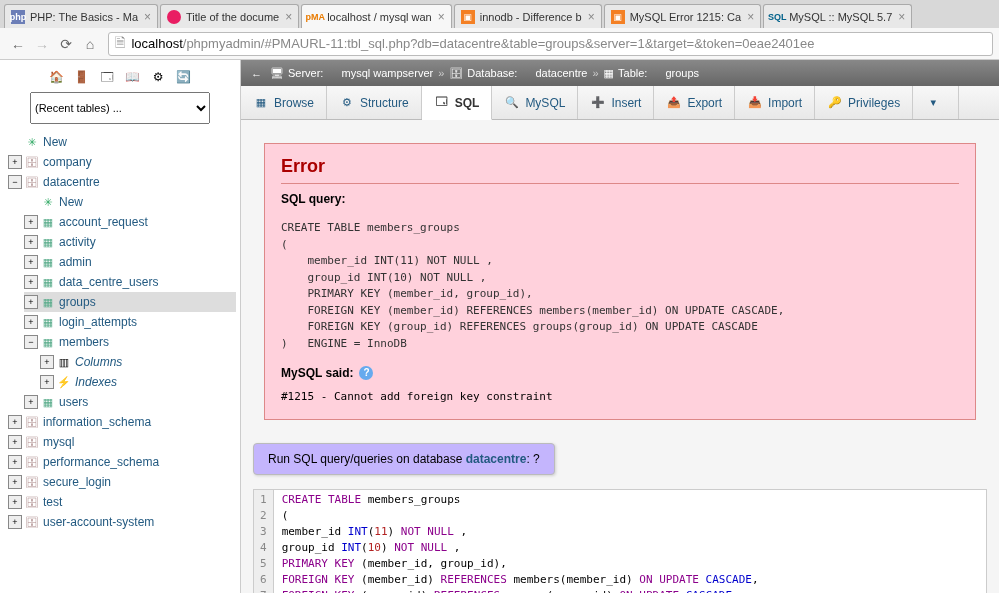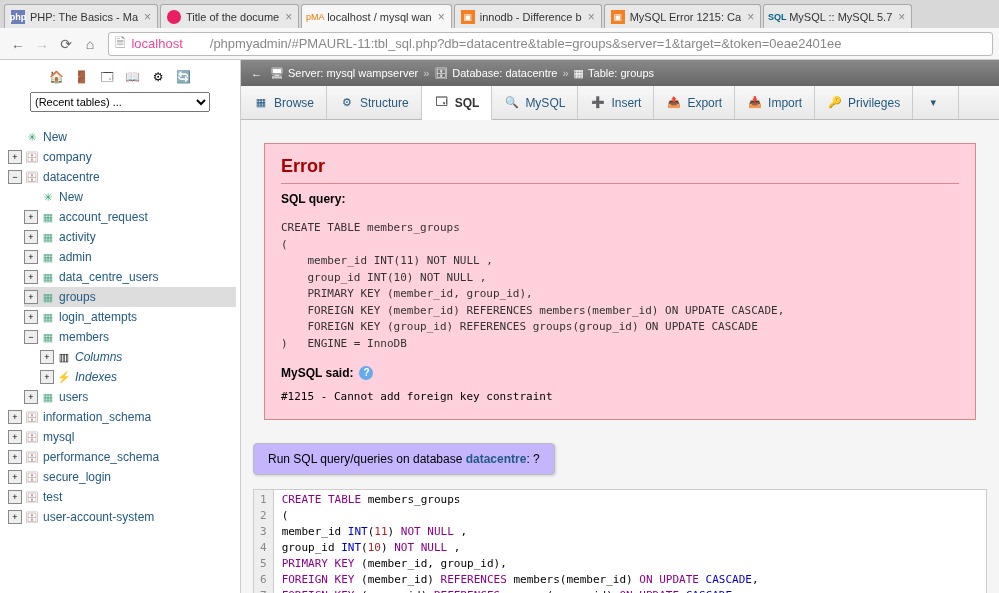--- a/index.html
+++ b/index.html
@@ -6,64 +6,64 @@
 body { font-family: sans-serif; font-size: 12px; background: #fff; width: 999px; height: 593px; overflow: hidden; }
 
 
 .chrome-tabs { height: 28px; background: #d8d8d8; display: flex; align-items: flex-end; padding-left: 4px; }
 .tab { height: 24px; background: #e8e8e8; border: 1px solid #aaa; border-bottom: none; border-radius: 3px 3px 0 0; margin-right: 2px; padding: 2px 6px; display: flex; align-items: center; font-size: 11px; color: #333; max-width: 165px; overflow: hidden; white-space: nowrap; cursor: pointer; }
 .tab.active { background: #f7f7f7; }
 .tab .favicon { width: 14px; height: 14px; margin-right: 5px; flex-shrink: 0; display: inline-flex; align-items: center; justify-content: center; font-size: 9px; }
 .tab .tab-close { margin-left: 6px; color: #888; font-size: 12px; }
 .fav-php { background: #6c7eb7; color: #fff; font-weight: bold; font-size: 6px; }
 .fav-pink { background: #e91e63; border-radius: 50%; }
-.fav-pma { color: #e97b00; font-weight: normal; font-size: 8px; }
+.fav-pma { color: #e97b00; font-weight: bold; font-size: 8px; }
 .fav-so { background: #f48024; color: #fff; font-size: 8px; }
 .fav-mysql { color: #00618a; font-size: 7px; font-weight: bold; }
 
 .chrome-toolbar { height: 32px; background: #f7f7f7; border-bottom: 1px solid #ccc; display: flex; align-items: center; padding: 0 6px; }
 .nav-btn { width: 24px; height: 24px; display: flex; align-items: center; justify-content: center; color: #666; font-size: 14px; cursor: pointer; }
 .url-bar { flex: 1; height: 24px; border: 1px solid #bbb; border-radius: 3px; margin-left: 6px; background: #fff; display: flex; align-items: center; padding: 0 6px; font-size: 13px; color: #333; overflow: hidden; white-space: nowrap; }
 .url-bar .doc-icon { margin-right: 6px; color: #888; }
-.url-host { color: #ec4899; }
-.url-path { color: #888; padding-left: 27px; }
+.url-host { color: #000000; }
+.url-path { color: #888; }
 
 
 .pma-container { display: flex; height: calc(593px - 60px); }
 .sidebar { width: 241px; background: #fff; border-right: 1px solid #ccc; overflow-y: auto; padding: 8px 4px; }
 .logo { font-family: Verdana, sans-serif; font-size: 26px; font-weight: bold; text-align: center; margin: 6px 0 10px; }
 .logo .p1 { color: #777; }
 .logo .p2 { color: #e97b00; }
 .logo .p3 { color: #777; }
 
 .sidebar-icons { text-align: center; margin-bottom: 6px; }
 .sidebar-icons span { display: inline-block; width: 16px; height: 16px; margin: 0 3px; font-size: 12px; cursor: pointer; }
 
-.recent-select { width: 180px; margin: 0 auto 15px; display: block; font-size: 11px; height: 20px; }
+.recent-select { width: 180px; margin: 0 auto 8px; display: block; font-size: 11px; height: 32px; }
 
 .tree { font-size: 12px; }
 .tree ul { list-style: none; padding-left: 16px; }
 .tree li { line-height: 20px; white-space: nowrap; }
 .tree .node { display: flex; align-items: center; cursor: pointer; }
 .tree .expander { width: 14px; height: 14px; border: 1px solid #888; background: #eee; display: inline-flex; align-items: center; justify-content: center; font-size: 9px; margin-right: 2px; flex-shrink: 0; }
 .tree .spacer { width: 16px; display: inline-block; }
 .tree .icon { width: 16px; height: 14px; display: inline-flex; align-items: center; justify-content: center; margin-right: 3px; font-size: 11px; }
 .tree .label { color: #235a81; }
 .tree .selected { background: #ddd; }
 .tree .italic { font-style: italic; }
 .db-icon { color: #a88; }
 .tbl-icon { color: #5a8; }
 .new-icon { color: #3a6; }
 
 
 .content { flex: 1; background: #f5f5f5; overflow-y: auto; position: relative; }
 .breadcrumb { background: linear-gradient(#888, #666); color: #fff; height: 26px; display: flex; align-items: center; padding: 0 10px; font-size: 11px; }
 .breadcrumb .sep { margin: 0 5px; color: #ccc; }
 .breadcrumb .bc-icon { margin-right: 4px; }
-.breadcrumb a { color: #fff; cursor: pointer; }
+.breadcrumb a { color: #fff; cursor: pointer; margin-left: 15px; }
 
 .topnav { background: linear-gradient(#f8f8f8, #e8e8e8); border-bottom: 1px solid #bbb; display: flex; height: 34px; }
 .topnav .tab-item { padding: 0 12px; display: flex; align-items: center; border-right: 1px solid #ccc; font-size: 12px; color: #235a81; cursor: pointer; }
 .topnav .tab-item.active { background: #fff; border-bottom: 1px solid #fff; margin-bottom: -1px; font-weight: bold; color: #333; }
 .topnav .tab-item .ti-icon { width: 16px; height: 16px; margin-right: 5px; display: inline-flex; align-items: center; justify-content: center; font-size: 11px; }
 
 .error-box { background: #ffd1dc; border: 1px solid #d88; margin: 23px; padding: 12px 16px 16px; }
 .error-box h2 { color: #a00; font-size: 18px; margin-bottom: 8px; border-bottom: 1px solid #d88; padding-bottom: 6px; }
 .error-box .section-label { font-weight: bold; font-size: 12px; margin: 8px 0; display: flex; align-items: center; }
 .error-box .help-icon { display: inline-block; width: 14px; height: 14px; background: #6ae; color: #fff; border-radius: 50%; text-align: center; line-height: 14px; font-size: 10px; margin-left: 6px; cursor: pointer; }

